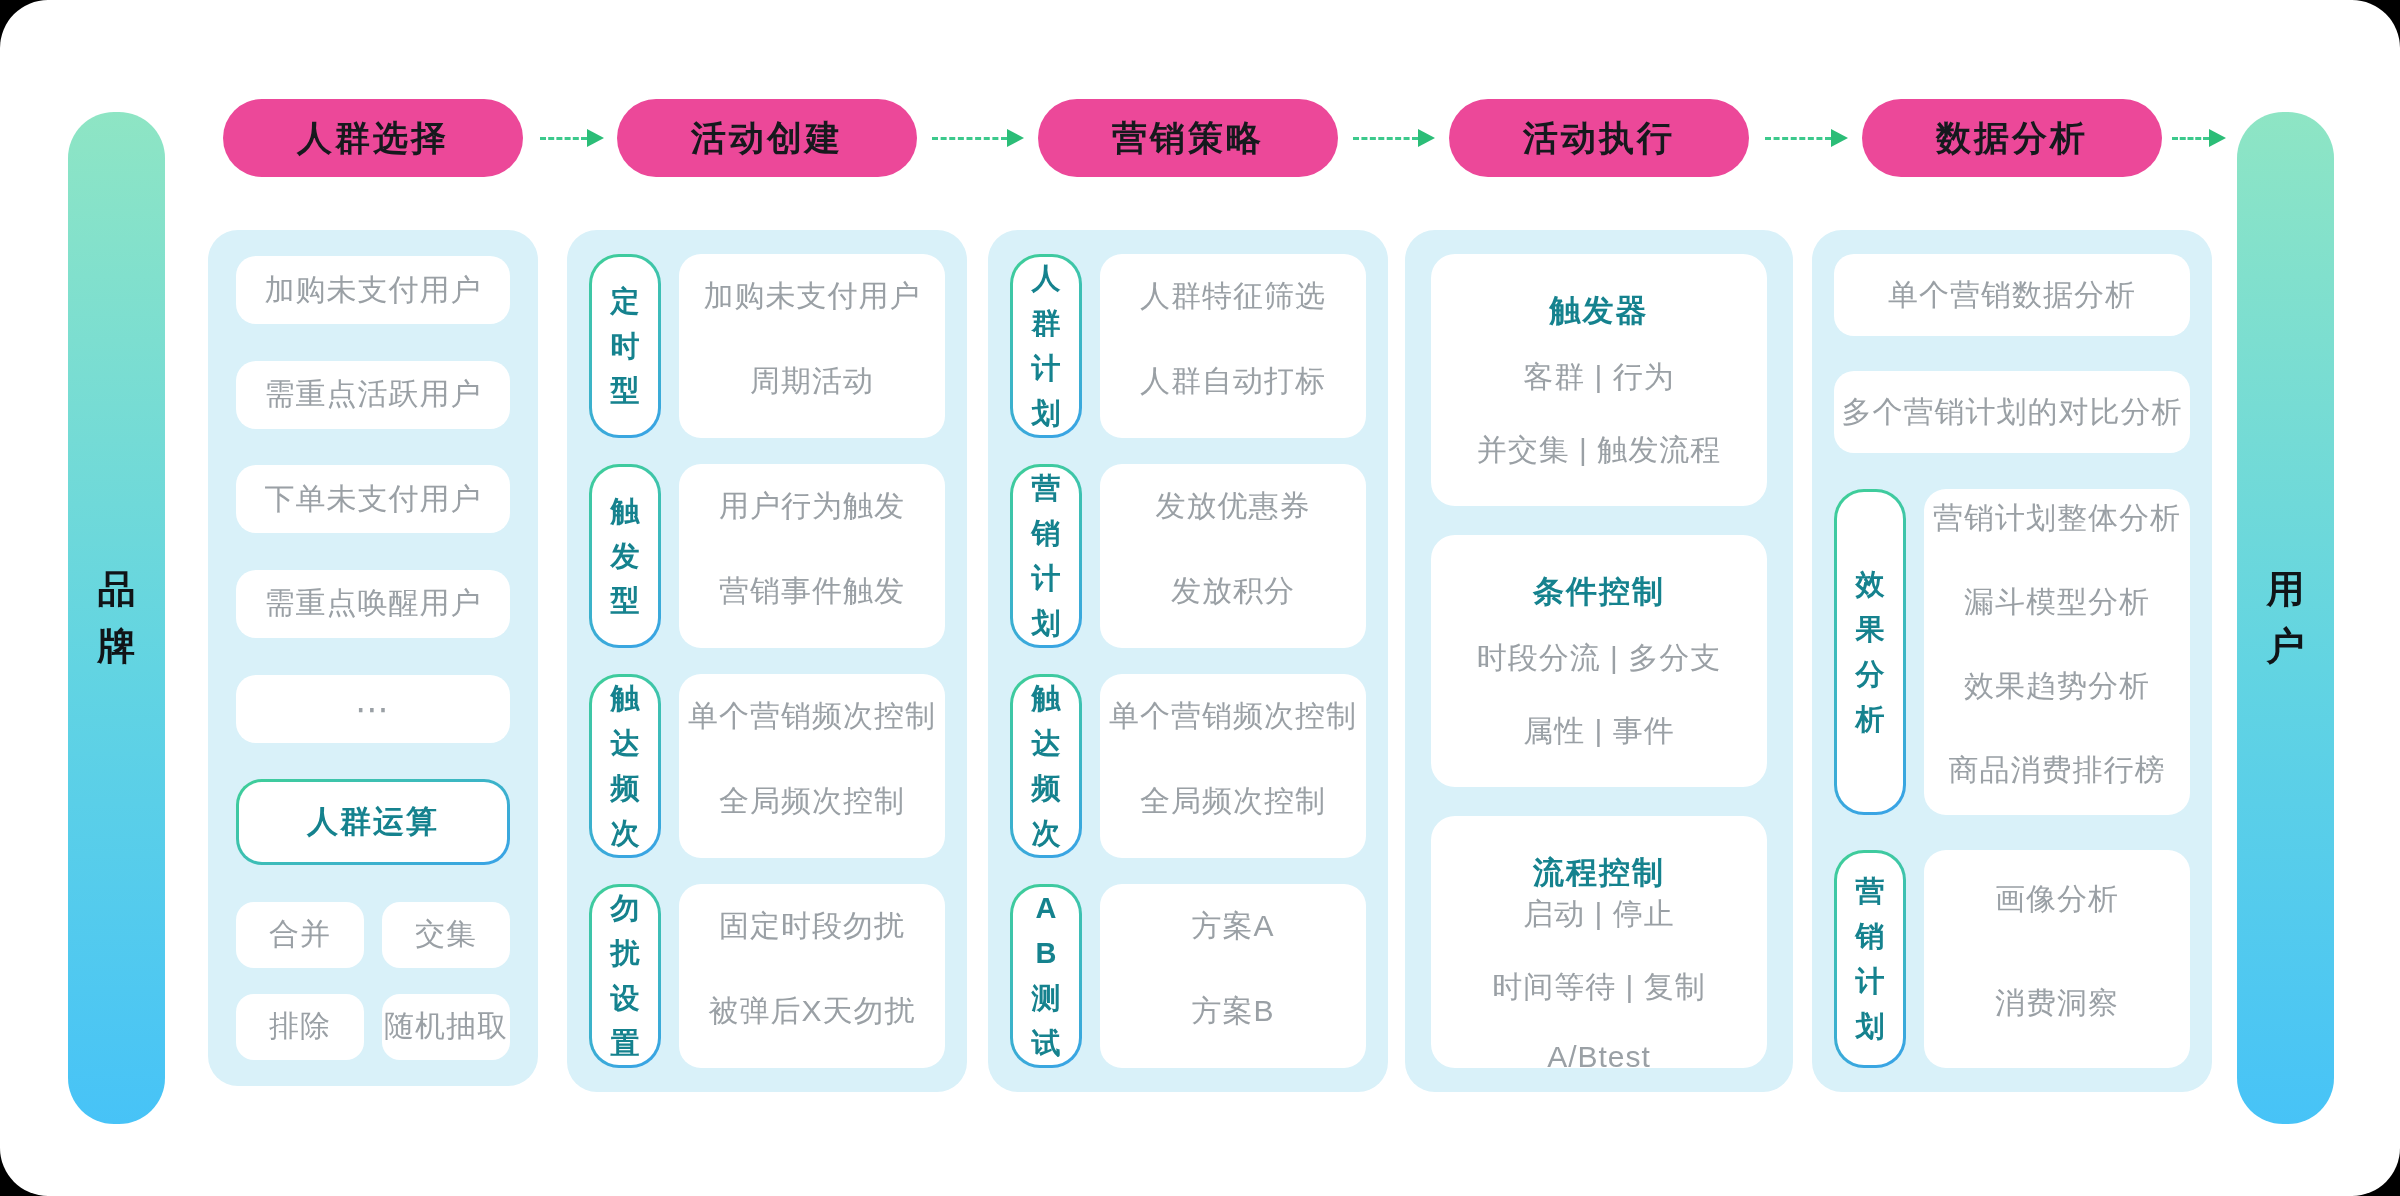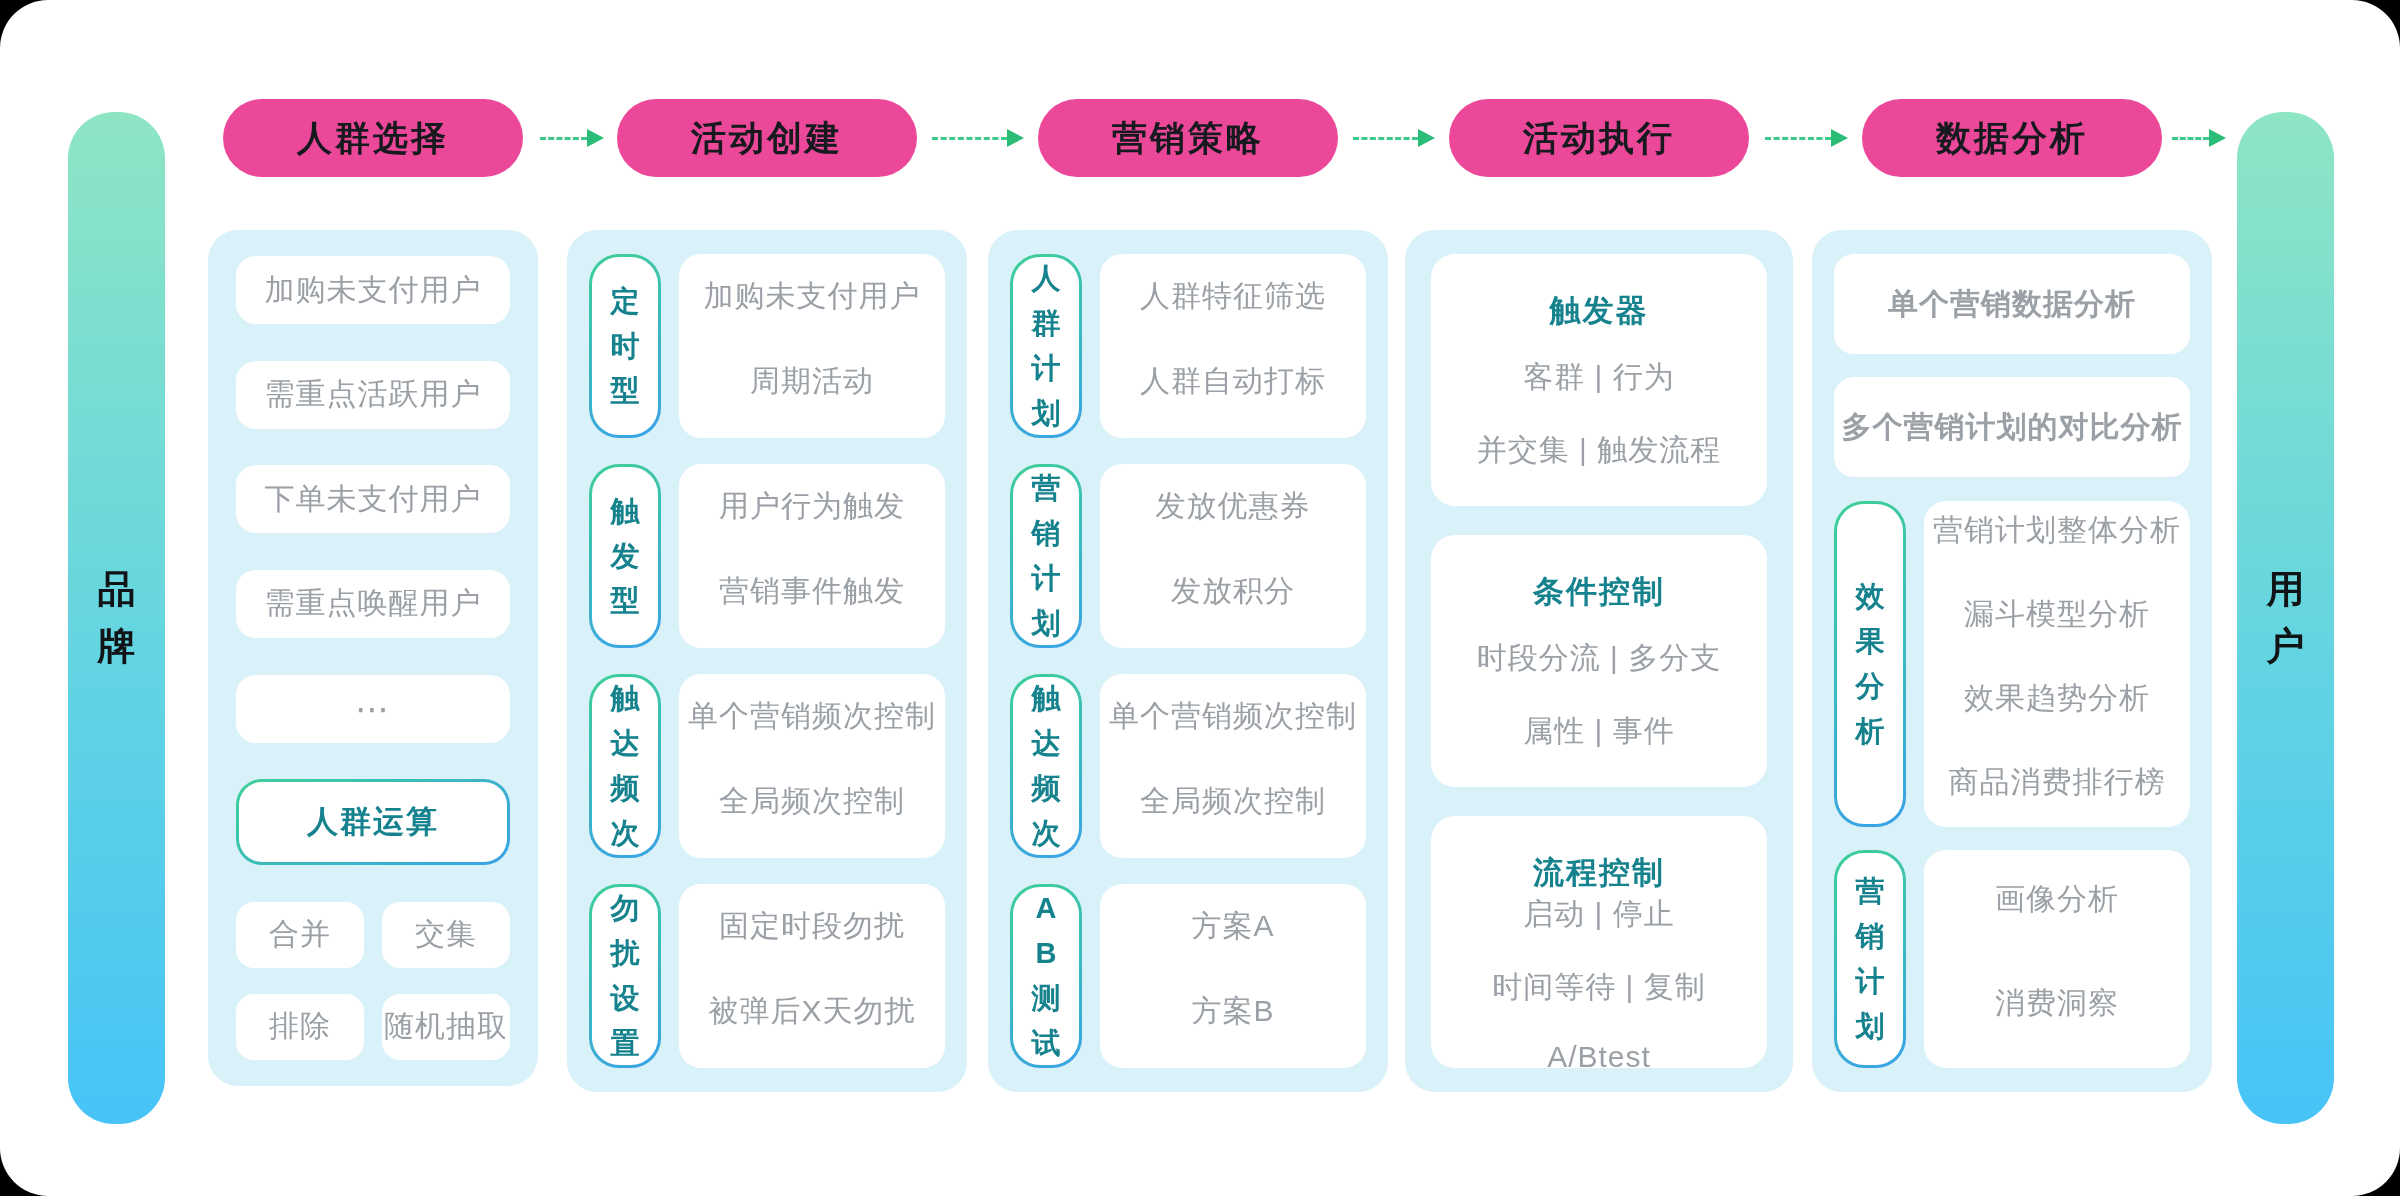--- a/index.html
+++ b/index.html
@@ -66,21 +66,21 @@
   .row5a .card{gap:43px;} .row5b .card{gap:63px;}
 
   
   .bigcard{background:#fff;border-radius:24px;height:252px;display:flex;flex-direction:column;
            align-items:center;padding-top:36px;box-sizing:border-box;flex:none;}
   .ctitle{color:#15828e;font-weight:700;font-size:31px;letter-spacing:2px;}
   .blines{flex:1;display:flex;flex-direction:column;justify-content:center;gap:32px;
           padding-bottom:10px;color:#9aa0a5;font-size:30px;text-align:center;letter-spacing:1px;}
 
   
-  .p5 .wide{height:100px;border-radius:20px;font-weight:bold;}
+  .p5 .wide{height:82px;border-radius:20px;}
 </style>
 </head>
 <body>
 
 <div class="canvas">
 
   <div class="bar left">
     <span class="v-text">品牌</span>
   </div>
   <div class="bar right">

